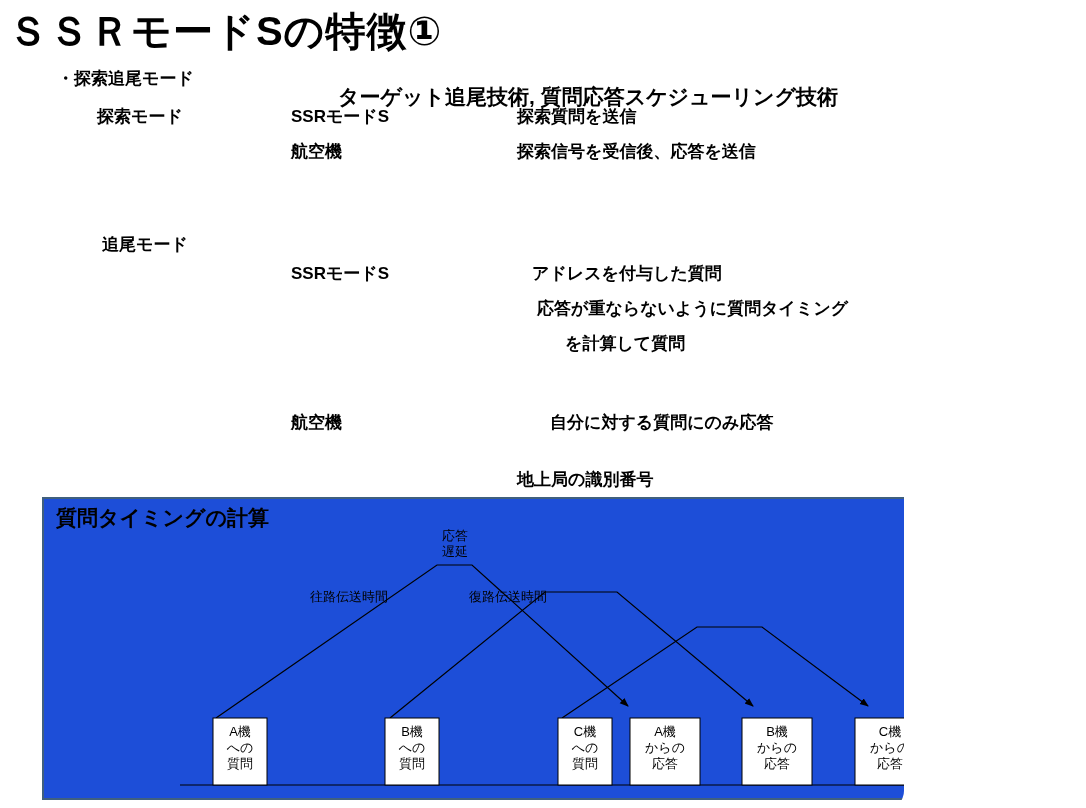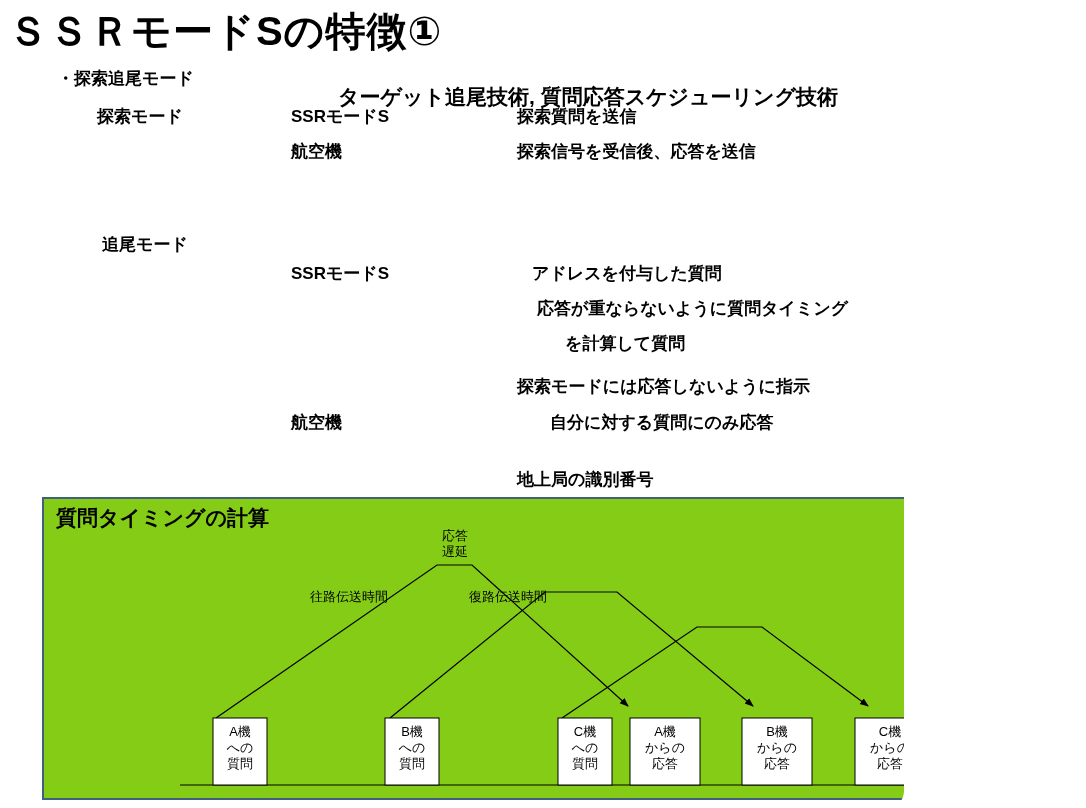--- a/index.html
+++ b/index.html
@@ -8,21 +8,21 @@
   .slide {
     position:relative; width:904px; height:808px;
     background:#ffffff; color:#000000; overflow:hidden;border-radius:17px;
   }
   .t { position:absolute; white-space:nowrap; line-height:1.25; font-size:17px; font-weight:600; }
   .title { font-size:40px; font-weight:800; letter-spacing:1px; }
   .hdr { font-weight:700; }
   .sub { font-size:21px; }
   .panel {
     position:absolute; left:42px; top:497px; width:1038px; height:303px;
-    border:2px solid #40607E; background:#84cc16;
+    border:2px solid #40607E; background:#1d4ed8;
   }
   .panel-title { position:absolute; left:12px; top:5px; font-size:21px; font-weight:600; white-space:nowrap; }
   .diag { position:absolute; left:0; top:0; width:100%; height:100%; display:block; }
   .ln { stroke:#000000; stroke-width:1.2; fill:none; }
   .bx { fill:#ffffff; stroke:#000000; stroke-width:1; }
   .lbl { font-size:13px; fill:#000000; font-family:"Liberation Sans","DejaVu Sans",sans-serif; }
   .mid { text-anchor:middle; }
   .axis { font-size:15px; font-weight:bold; fill:#000000; }
 </style>
 </head>
@@ -39,21 +39,20 @@
   <div class="t" style="left:291px;top:106px;">SSRモードS</div>
   <div class="t" style="left:517px;top:106px;">探索質問を送信</div>
   <div class="t" style="left:291px;top:141px;">航空機</div>
   <div class="t" style="left:517px;top:141px;">探索信号を受信後、応答を送信</div>
 
   <div class="t hdr" style="left:102px;top:218px;margin-top:16px;">追尾モード</div>
   <div class="t" style="left:291px;top:263px;">SSRモードS</div>
   <div class="t" style="left:517px;top:263px;margin-left:15px;">アドレスを付与した質問</div>
   <div class="t" style="left:517px;top:298px;margin-left:20px;">応答が重ならないように質問タイミング</div>
   <div class="t" style="left:517px;top:333px;margin-left:48px;">を計算して質問</div>
-  <div class="t" style="left:517px;top:376px;">探索モードには応答しないように指示</div>
   <div class="t" style="left:291px;top:412px;">航空機</div>
   <div class="t" style="left:517px;top:412px;margin-left:33px;">自分に対する質問にのみ応答</div>
   <div class="t" style="left:517px;top:447px;margin-top:22px;">地上局の識別番号</div>
 
   <div class="panel">
     <div class="panel-title">質問タイミングの計算</div>
 
     <svg class="diag" viewBox="0 0 1034 299" preserveAspectRatio="none">
       <defs>
         <marker id="arr" markerWidth="12" markerHeight="10" refX="8" refY="3.5" orient="auto" markerUnits="userSpaceOnUse">

